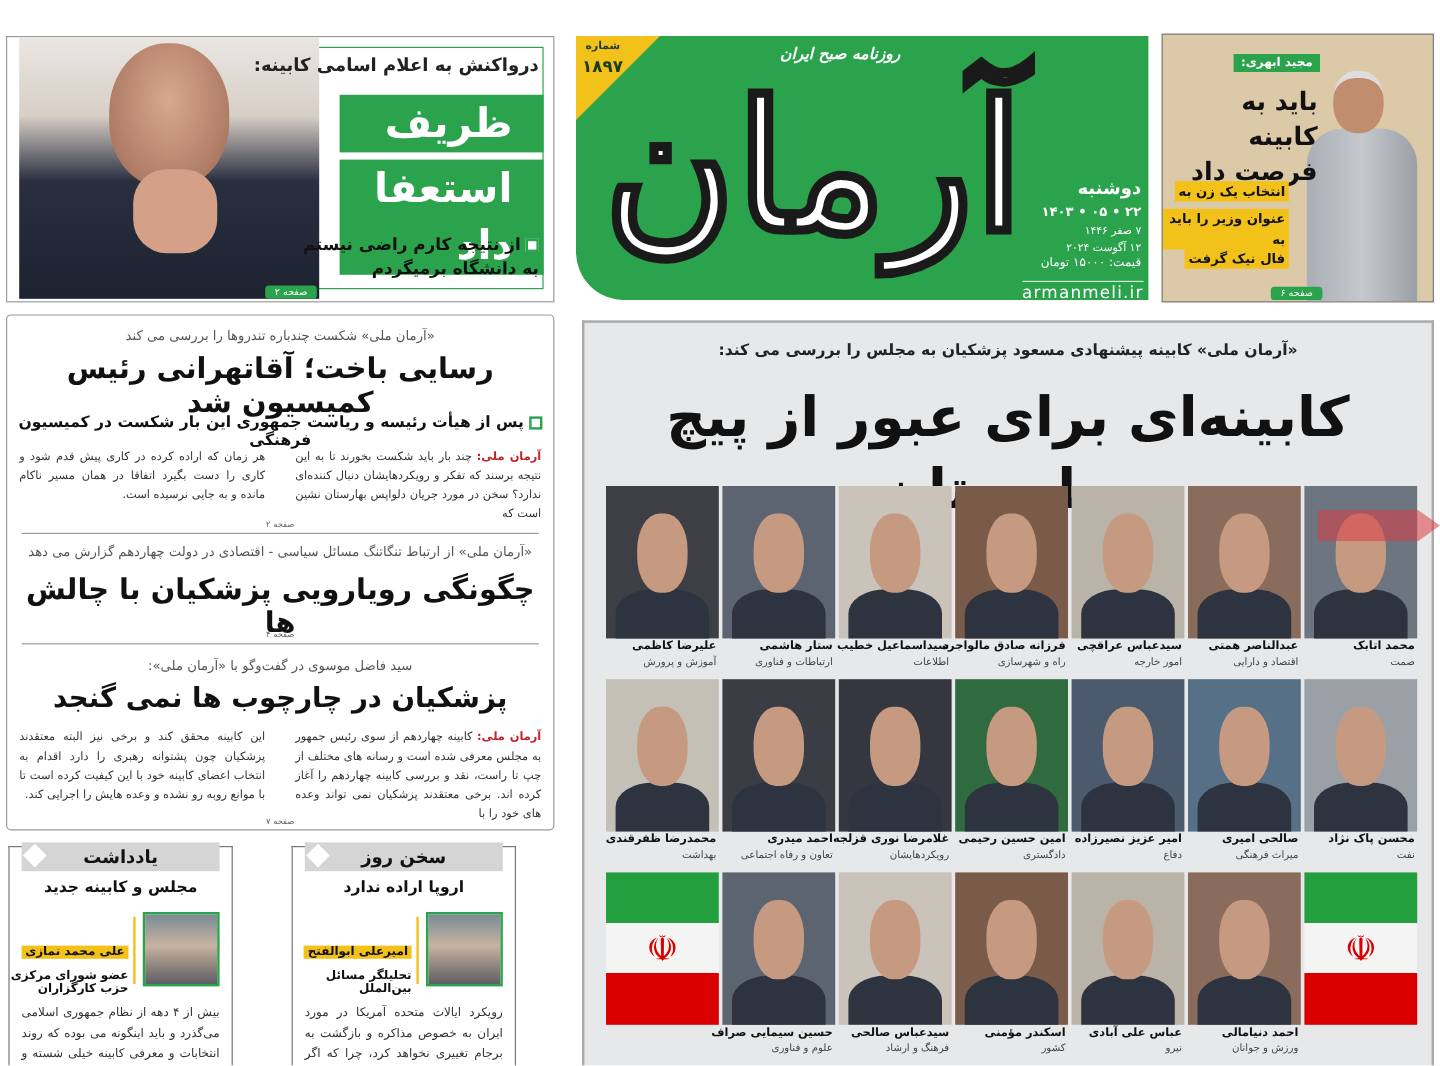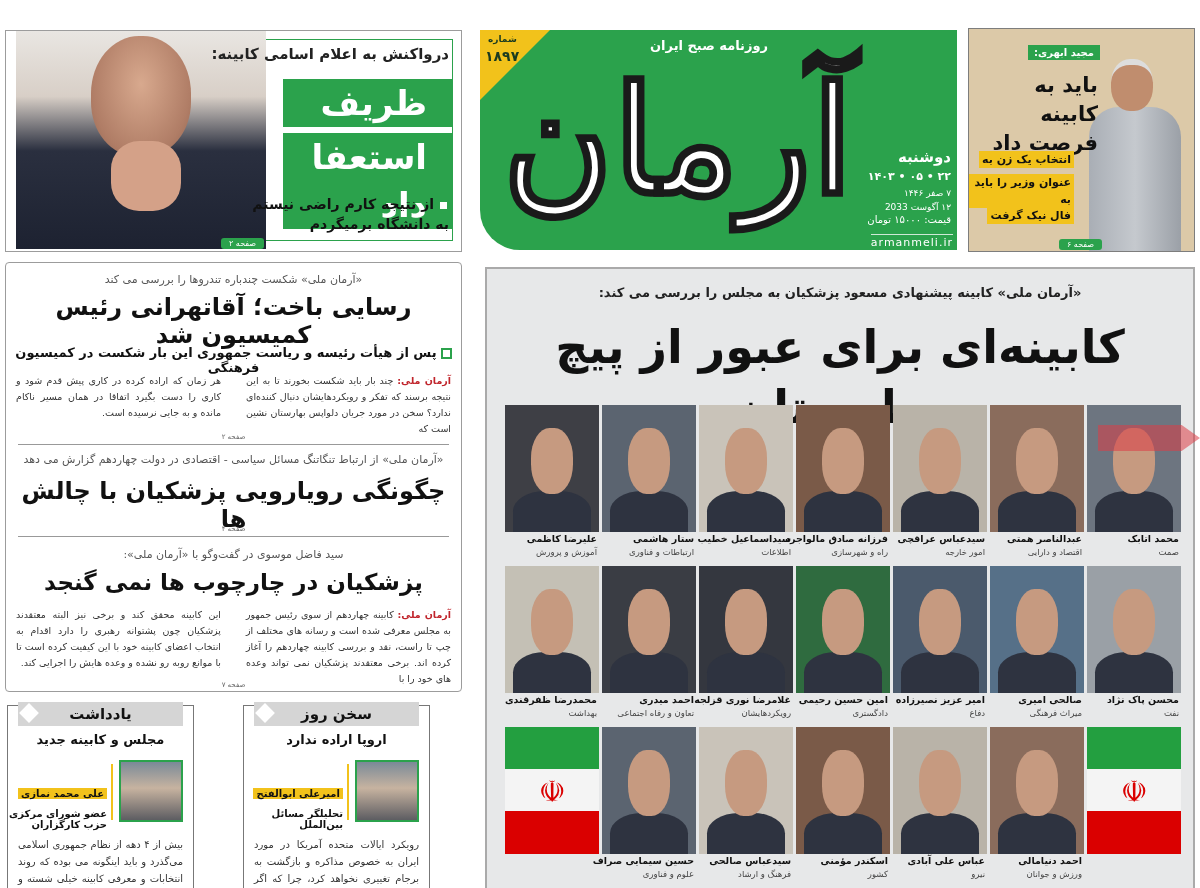--- a/index.html
+++ b/index.html
@@ -12,30 +12,30 @@
   #zarif .photo .face { position: absolute; left: 75px; top: 5px; width: 100px; height: 120px; border-radius: 48% 48% 45% 45%; background: radial-gradient(ellipse at 50% 40%, #d8a98e, #b07d66 70%, #8f6450); }
   #zarif .photo .hands { position: absolute; left: 95px; top: 110px; width: 70px; height: 70px; border-radius: 40%; background: #d4a188; }
   #zarif .kicker { position: absolute; right: 12px; top: 14px; font-size: 15px; font-weight: bold; color: #222; }
   #zarif .bar { position: absolute; right: 8px; width: 170px; background: #2ba24c; color: #fff; font-weight: bold; font-size: 34px; text-align: right; padding-right: 26px; line-height: 48px; }
   #zarif .sub { position: absolute; right: 12px; top: 163px; font-size: 14px; font-weight: bold; color: #111; line-height: 20px; text-align: right; }
   .sq { display: inline-block; width: 11px; height: 11px; border: 2px solid #2ba24c; background: #fff; margin-left: 4px; vertical-align: middle; }
   .pagetag { position: absolute; background: #2ba24c; color: #fff; font-size: 8px; padding: 1px 8px; border-radius: 3px; }
   
   #mast { left: 480px; top: 30px; width: 477px; height: 220px; background: #2ba24c; border-radius: 0 0 0 40px; overflow: hidden; }
   #mast .logo { position: absolute; left: 18px; top: 10px; width: 360px; height: 200px; color: #fff; font-size: 150px; font-weight: bold; line-height: 200px; text-align: center; -webkit-text-stroke: 3px #1a1a1a; font-family: "DejaVu Serif", serif; letter-spacing: -10px; }
-  #mast .slogan { position: absolute; left: 170px; top: 8px; color: #fff; font-weight: bold; font-size: 13px; }
+  #mast .slogan { position: absolute; left: 170px; top: 8px; color: #fff; font-weight: bold; font-size: 13px; font-style: italic; }
   #mast .issue { position: absolute; left: 0; top: 0; width: 0; height: 0; border-top: 70px solid #f2c21b; border-right: 70px solid transparent; }
   #mast .issue-label { position: absolute; left: 8px; top: 4px; font-size: 9px; font-weight: bold; color: #1a3b20; }
   #mast .issue-num { position: absolute; left: 5px; top: 18px; font-size: 14px; font-weight: bold; color: #1a3b20; }
   #mast .day { position: absolute; right: 6px; top: 118px; color: #fff; font-weight: bold; font-size: 15px; }
   #mast .date1 { position: absolute; right: 6px; top: 140px; color: #fff; font-weight: bold; font-size: 11px; }
   #mast .date2, #mast .date3 { position: absolute; right: 6px; color: #fff; font-size: 9px; }
   #mast .date2 { top: 158px; } #mast .date3 { top: 172px; }
   #mast .price { position: absolute; right: 6px; top: 184px; color: #fff; font-size: 10px; }
-  #mast .url { position: absolute; right: 4px; top: 204px; color: #fff; font-size: 11px; direction: ltr; letter-spacing: 1px; border-top: 1px solid #cfe9d6; padding-top: 1px; font-family: "DejaVu Sans", sans-serif; }
+  #mast .url { position: absolute; right: 4px; top: 204px; color: #fff; font-size: 14px; direction: ltr; letter-spacing: 1px; border-top: 1px solid #cfe9d6; padding-top: 1px; font-family: "DejaVu Sans", sans-serif; }
   
   #abhari { left: 968px; top: 28px; width: 227px; height: 224px; border: 1px solid #7d7d7d; background: #dcc9a8; overflow: hidden; }
   #abhari .person { position: absolute; left: 120px; top: 30px; width: 92px; height: 195px; }
   #abhari .person .head { position: absolute; left: 22px; top: 0; width: 42px; height: 52px; border-radius: 45%; background: #c08d6e; border-top: 6px solid #ddd; }
   #abhari .person .body { position: absolute; left: 0; top: 48px; width: 92px; height: 147px; background: linear-gradient(90deg,#a9aeb5,#c5c9ce,#9ba0a7); border-radius: 30px 30px 0 0; }
   #abhari .name { position: absolute; right: 94px; top: 16px; background: #2ba24c; color: #fff; font-size: 10px; font-weight: bold; padding: 2px 6px; }
   #abhari .head1 { position: absolute; right: 96px; top: 42px; font-size: 21px; font-weight: bold; color: #111; line-height: 29px; text-align: right; width: 120px; }
   #abhari .hl { position: absolute; right: 120px; font-size: 11px; font-weight: bold; background: #f2c21b; color: #111; padding: 0 3px; line-height: 17px; }
   
   #leftcol { left: 5px; top: 262px; width: 457px; height: 430px; border: 1px solid #9c9c9c; border-radius: 4px; }
@@ -92,21 +92,21 @@
 
 <div id="mast" class="abs">
   <div class="issue"></div>
   <div class="issue-label">شماره</div>
   <div class="issue-num">۱۸۹۷</div>
   <div class="slogan">روزنامه صبح ایران</div>
   <div class="logo">آرمان ملی</div>
   <div class="day">دوشنبه</div>
   <div class="date1">۲۲ • ۰۵ • ۱۴۰۳</div>
   <div class="date2">۷ صفر ۱۴۴۶</div>
-  <div class="date3">۱۲ آگوست 2033</div>
+  <div class="date3">۱۲ آگوست ۲۰۲۴</div>
   <div class="price">قیمت: ۱۵۰۰۰ تومان</div>
   <div class="url">armanmeli.ir</div>
 </div>
 
 <div id="abhari" class="abs">
   <div class="person">
     <div class="body"></div>
     <div class="head"></div>
   </div>
   <div class="name">مجید ابهری:</div>

